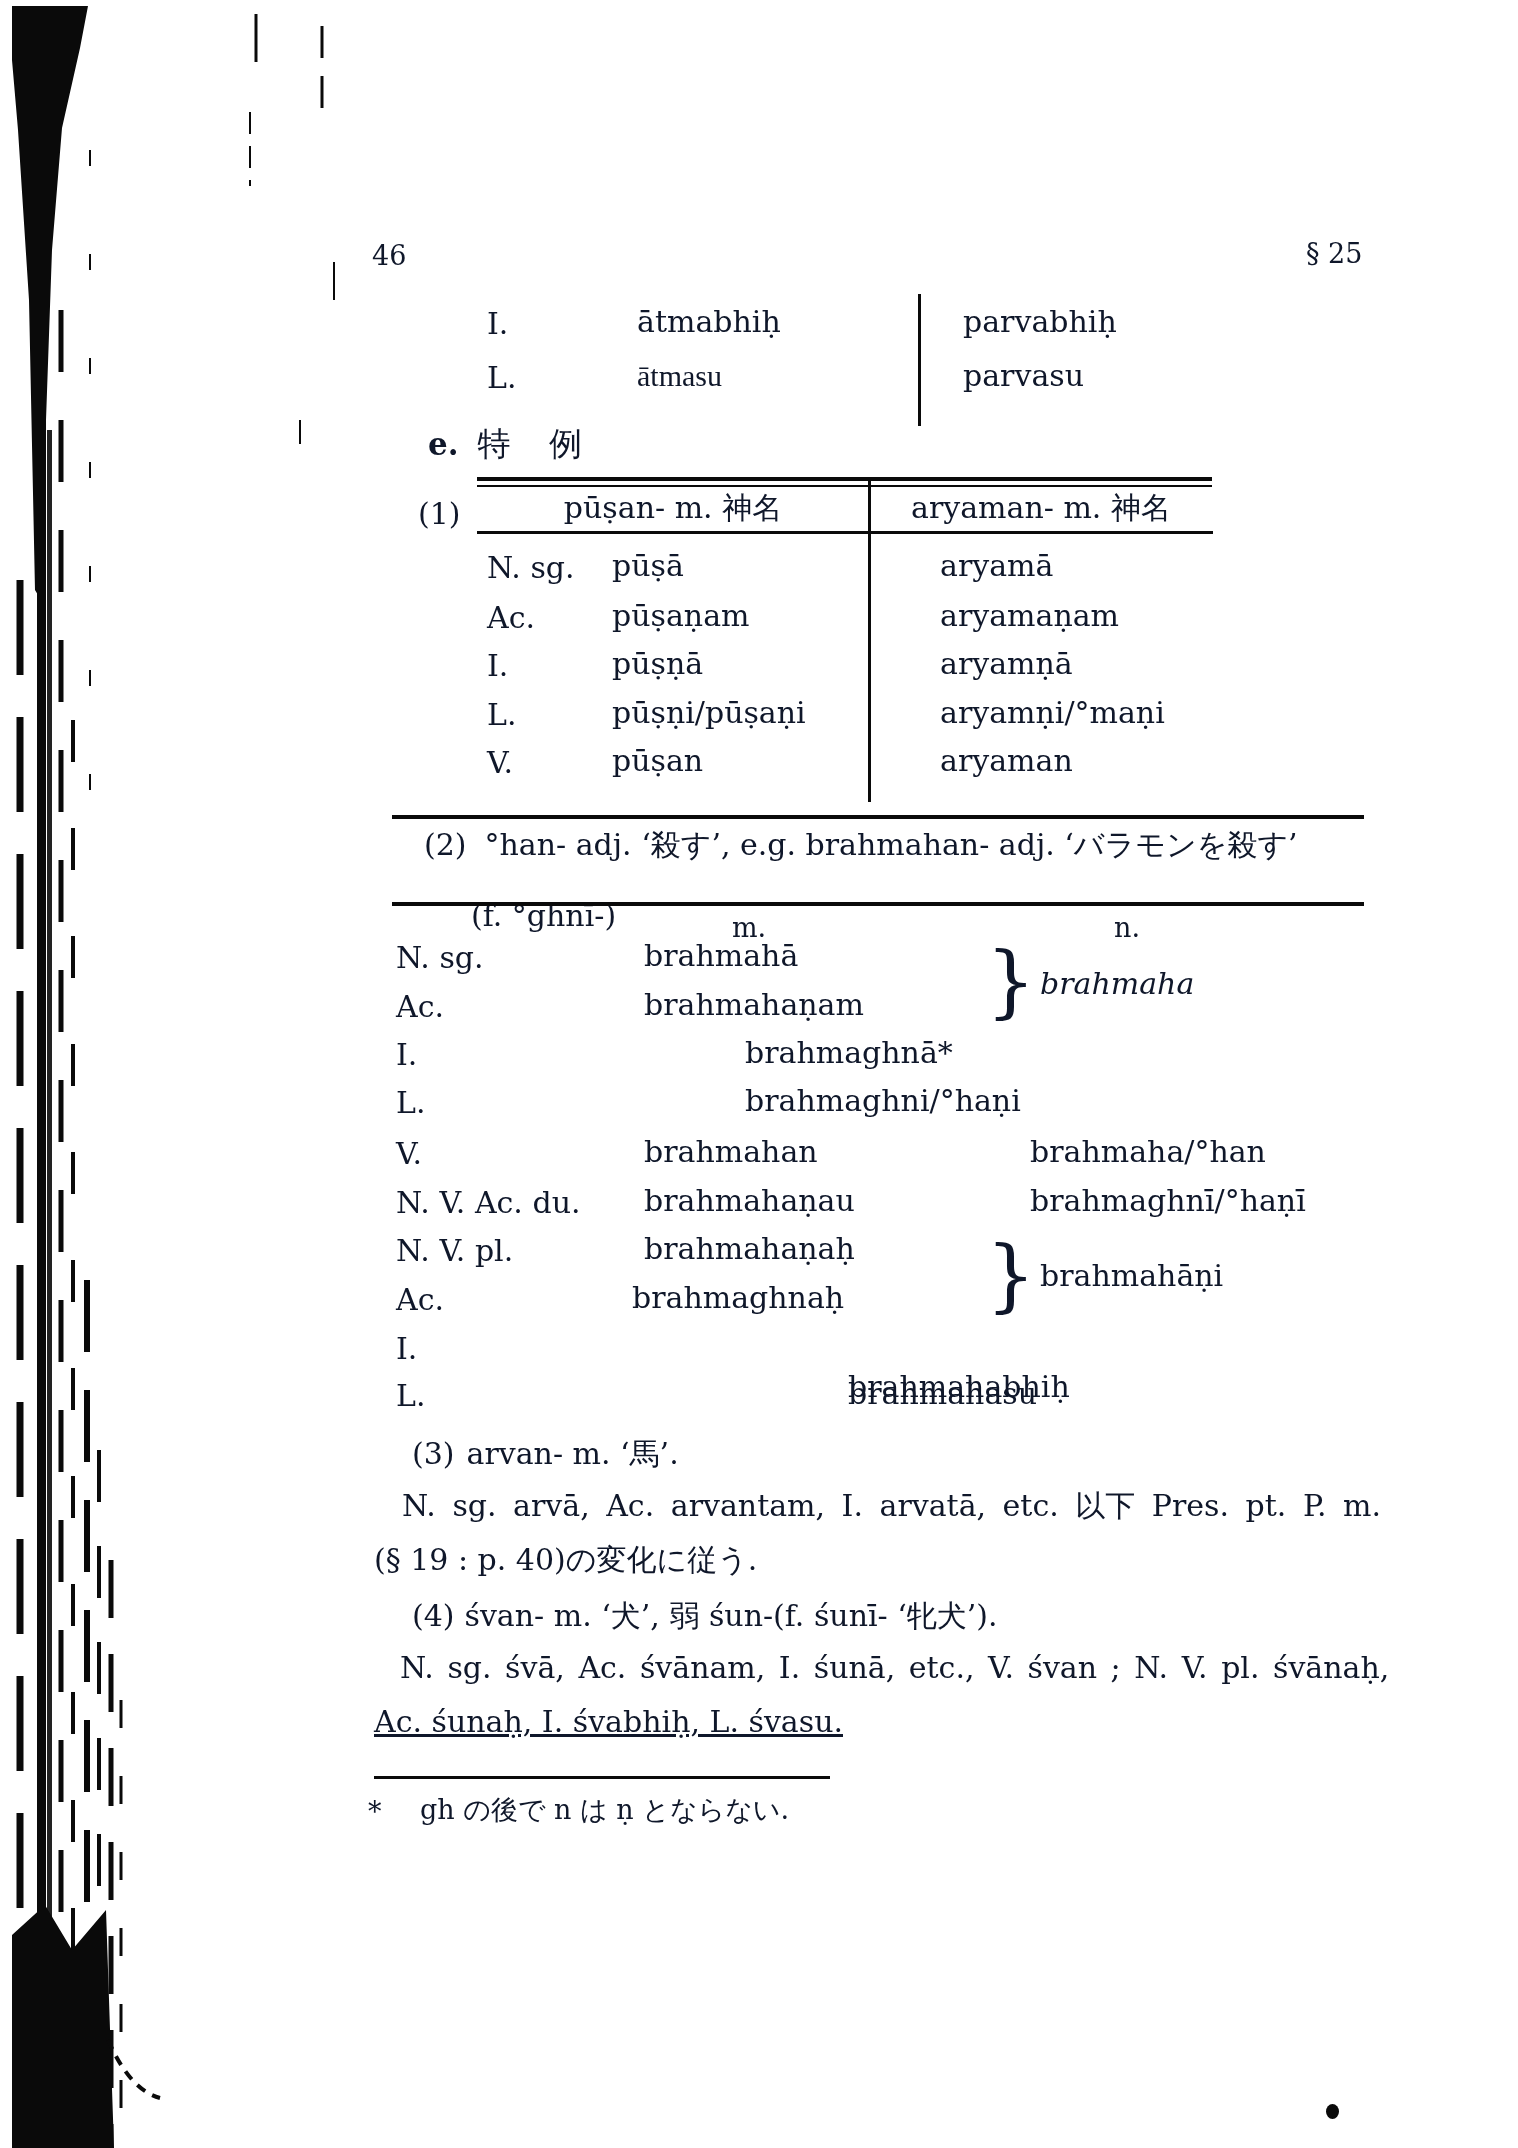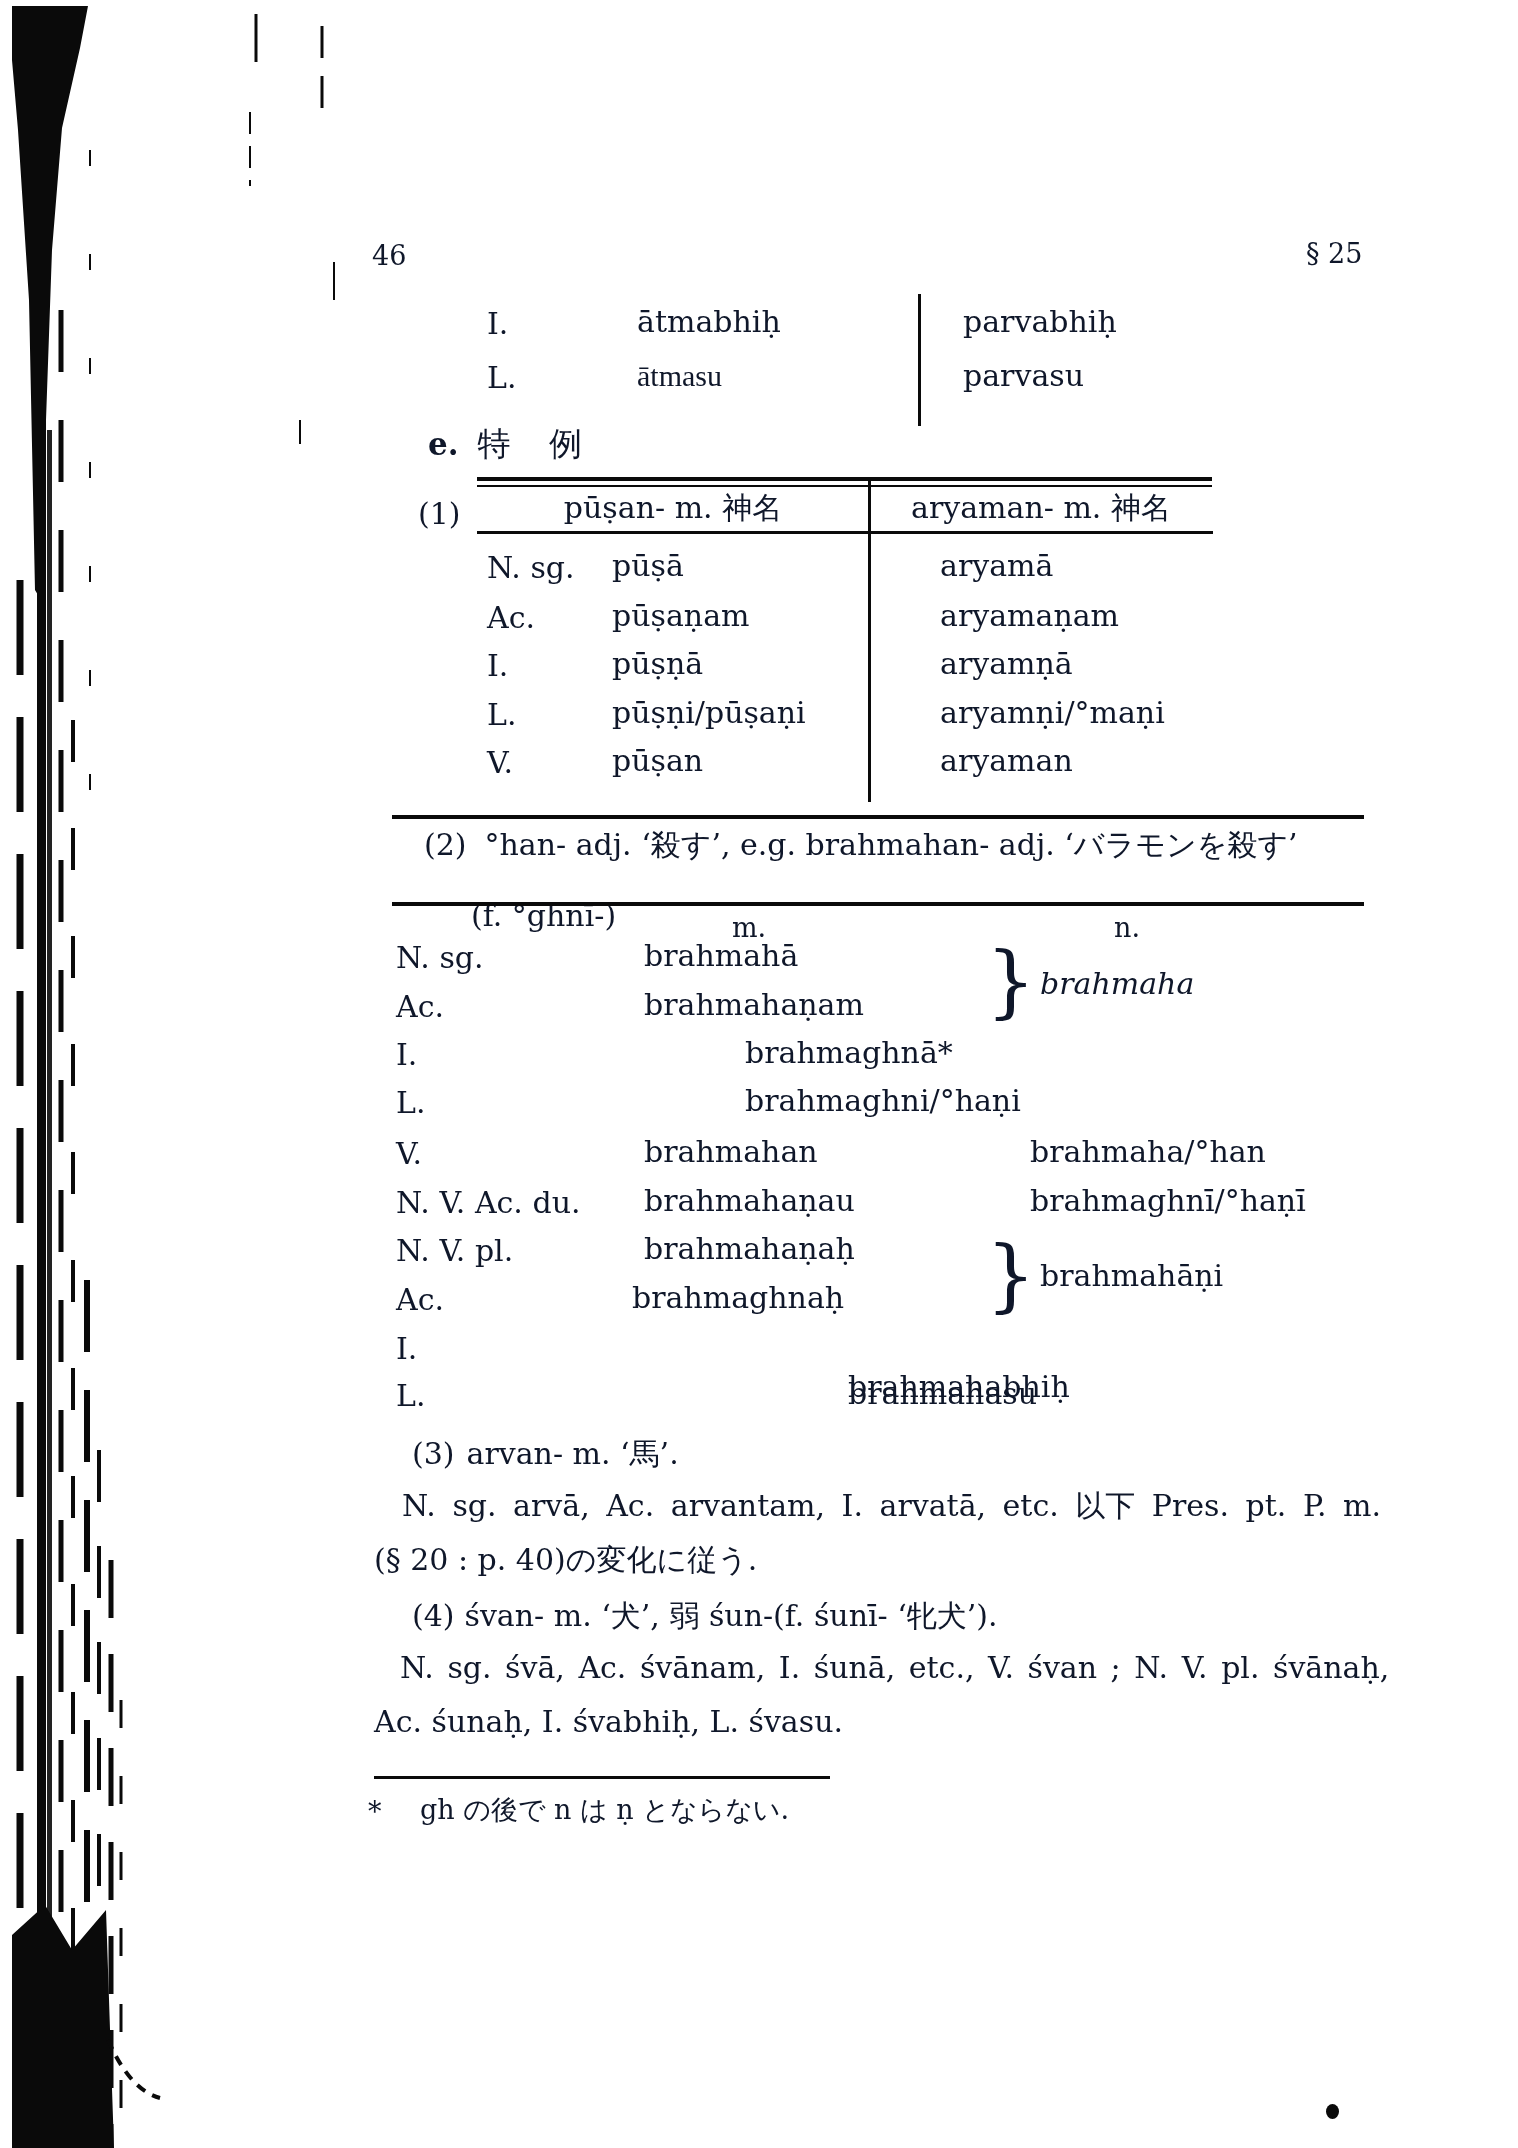--- a/index.html
+++ b/index.html
@@ -139,29 +139,29 @@
     <div class="abs t30" style="left:848px;top:1329px;margin-top:40px;">brahmahabhiḥ</div>
     <div class="abs t30" style="left:396px;top:1378px;">L.</div>
     <div class="abs t30" style="left:848px;top:1376px;">brahmahasu</div>
   </div>
 
   <div>
     <div class="abs t30" style="left:412px;top:1436px;">
       <span class="num">(3)</span><span class="gap" style="margin-left:12px;">arvan- m. ‘馬’.</span>
     </div>
     <div class="abs t30" style="left:402px;top:1488px;word-spacing:7px;">N. sg. arvā, Ac. arvantam, I. arvatā, etc. 以下 Pres. pt. P. m.</div>
-    <div class="abs t30" style="left:374px;top:1542px;">(§ 20 : p. 40)の変化に従う.</div>
+    <div class="abs t30" style="left:374px;top:1542px;">(§ 19 : p. 40)の変化に従う.</div>
   </div>
 
   <div>
     <div class="abs t30" style="left:412px;top:1598px;">
       <span class="num">(4)</span><span class="gap" style="margin-left:10px;">śvan- m. ‘犬’, 弱 śun-(f. śunī- ‘牝犬’).</span>
     </div>
     <div class="abs t30" style="left:400px;top:1650px;word-spacing:4px;">N. sg. śvā, Ac. śvānam, I. śunā, etc., V. śvan ; N. V. pl. śvānaḥ,</div>
-    <div class="abs t30" style="left:374px;top:1704px;">Ac. śunaḥ, I. śvabhiḥ, L. śvasu.</div>
+    <div class="abs t30" style="left:374px;top:1704px;text-decoration:underline;">Ac. śunaḥ, I. śvabhiḥ, L. śvasu.</div>
   </div>
 
   <div>
     <div class="rule" style="left:374px;top:1776px;width:456px;height:3px;"></div>
     <div class="abs t27" style="left:368px;top:1796px;">*</div>
     <div class="abs t27" style="left:420px;top:1794px;">gh の後で n は ṇ とならない.</div>
   </div>
 
   <div class="speck" style="left:1326px;top:2104px;width:13px;height:15px;"></div>
 

